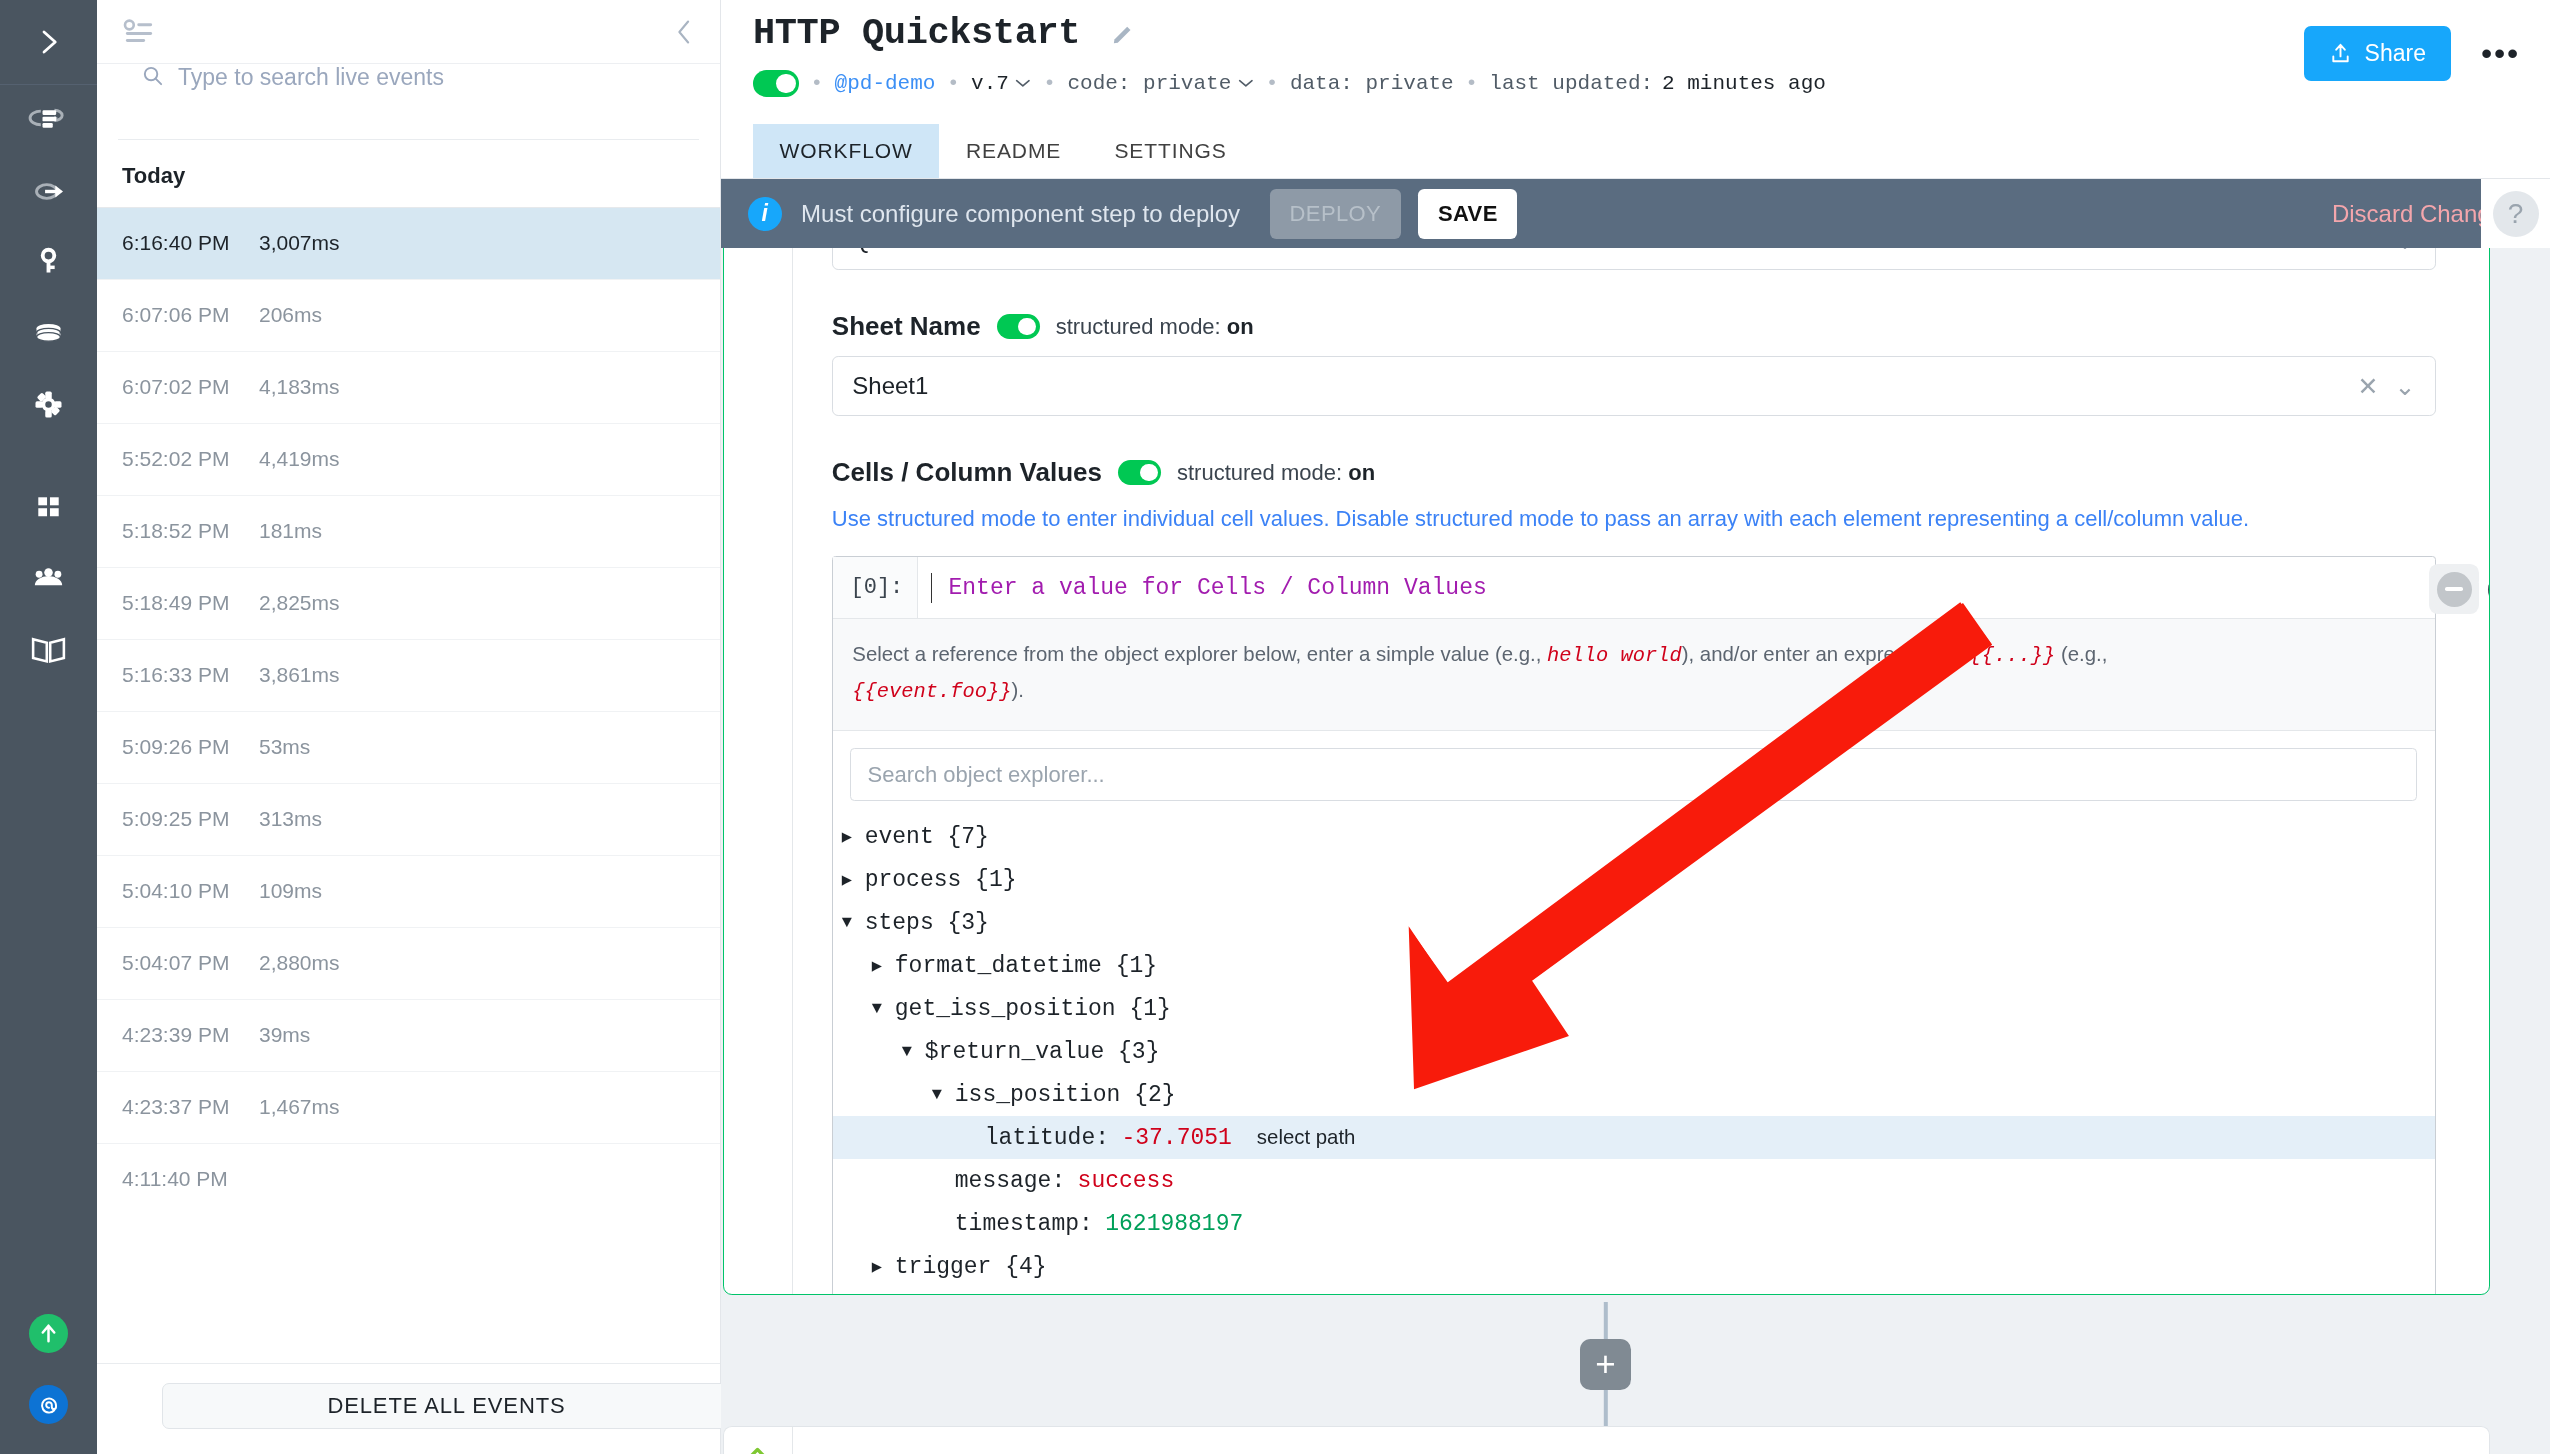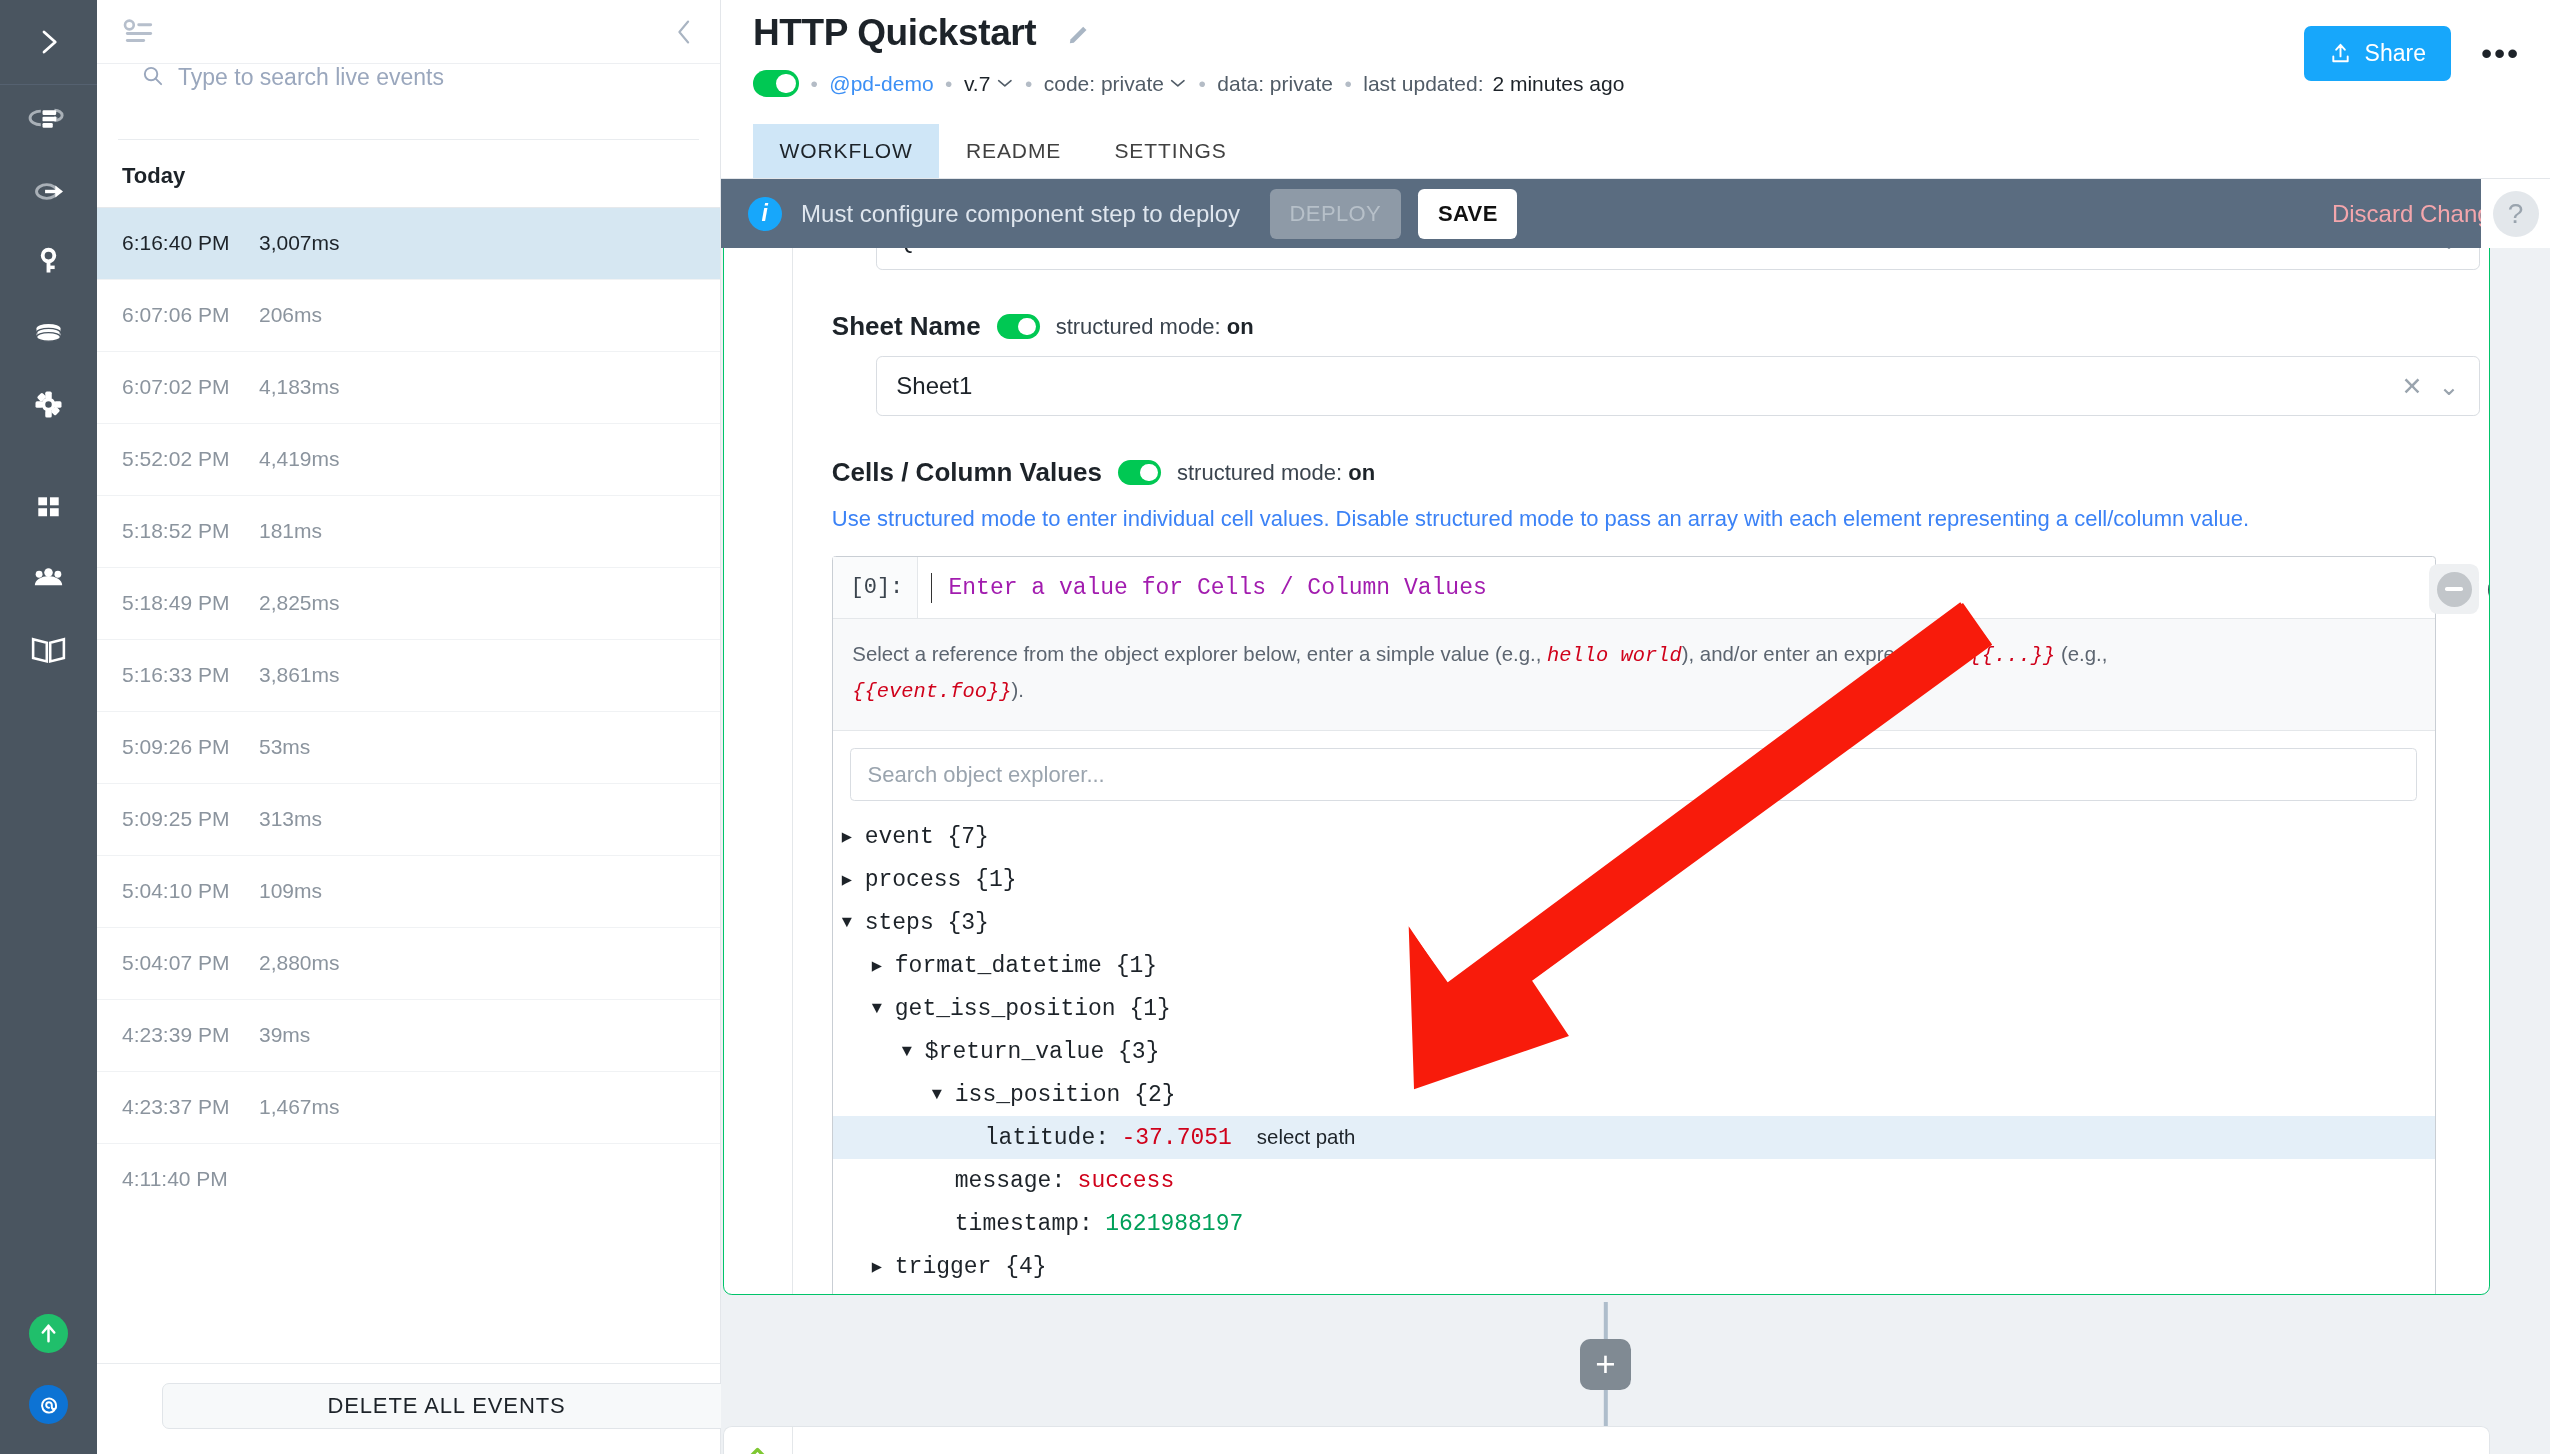--- a/index.html
+++ b/index.html
@@ -96,21 +96,21 @@
 
   
   .main { flex: 1; display: flex; flex-direction: column; position: relative; min-width: 0; }
 
   .topbar {
     height: 124px; background: #ffffff;
     display: flex; align-items: flex-start;
     padding: 0 30px 0 32px;
     position: relative;
   }
-  .title-block { padding-top: 12.4px; }
+  .title-block { padding-top: 12.4px; font-family: Liberation Mono, monospace; }
   .title-row { display: flex; align-items: center; gap: 30px; }
   .title {
     font-size: 37px; font-weight: bold; color: #1d2329;
     letter-spacing: -0.4px;
   }
   .meta-row {
     display: flex; align-items: center; gap: 0;
     margin-top: 16px; font-size: 21px; color: #5c6570;
   }
   .toggle-pill {
@@ -204,21 +204,21 @@
     height: 1098px;
     overflow: hidden;
   }
   .step-inner { display: flex; height: 100%; }
   .step-gutter { width: 69px; flex: 0 0 69px; border-right: 0.9px solid #e4e7ea; }
   .step-body { flex: 1; padding: 46px 53px 0 39px; min-width: 0; }
 
   .field-input {
     width: 100%; height: 60px; border: 0.9px solid #d9dde2; border-radius: 6.2px;
     display: flex; align-items: center; padding: 0 19.5px;
-    font-size: 24px; color: #1d2329; background: #fff; margin-left: 44px;
+    font-size: 24px; color: #1d2329; background: #fff;
   }
   .field-input .val { flex: 1; }
   .sel-icons { display: flex; align-items: center; gap: 16px; color: #9aa4ae; font-size: 25px; }
 
   .field-label-row {
     display: flex; align-items: center; gap: 16px;
     margin: 41px 0 14px 0;
   }
   .field-label { font-size: 26px; font-weight: bold; color: #1d2329; }
   .sm-toggle {

